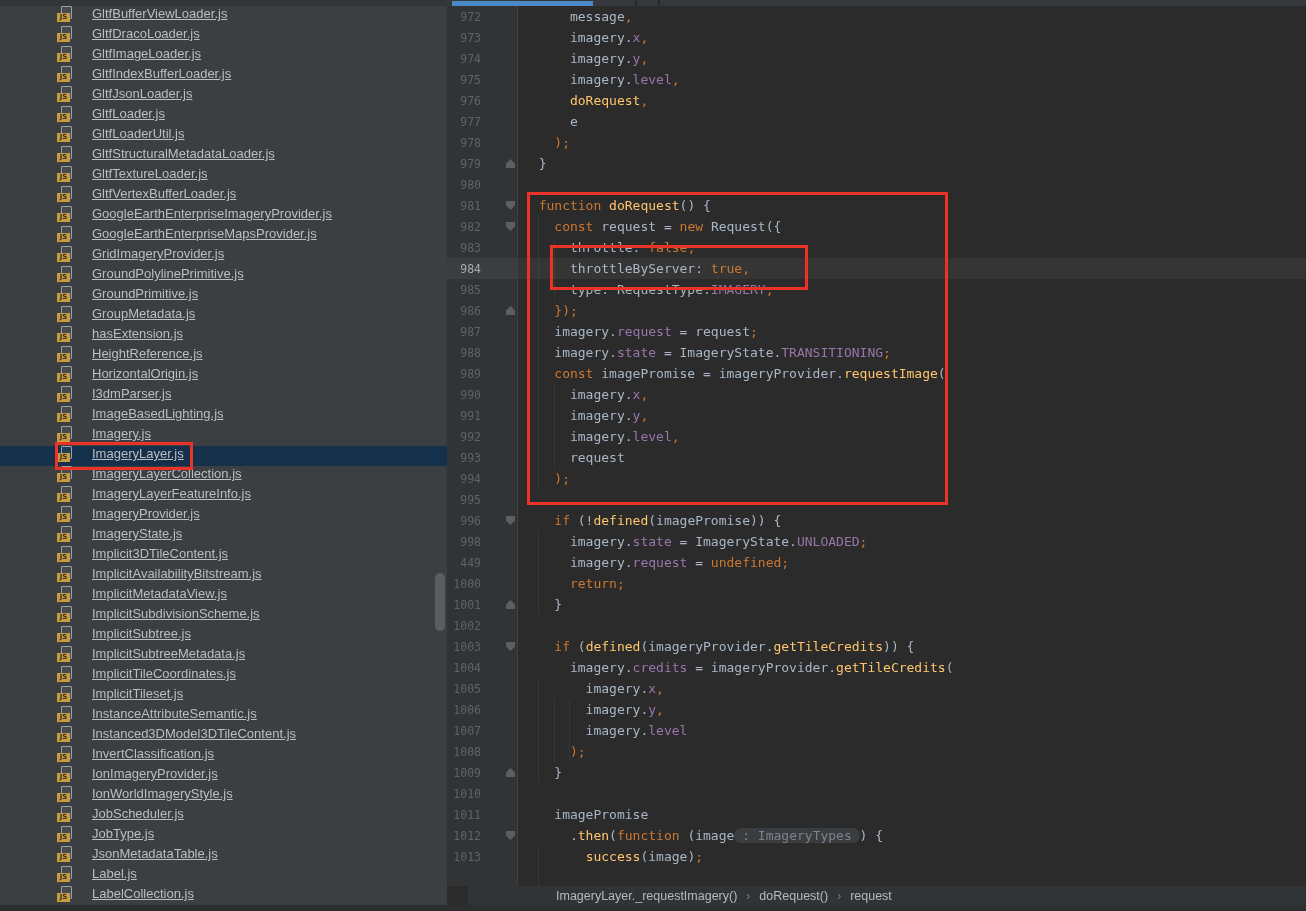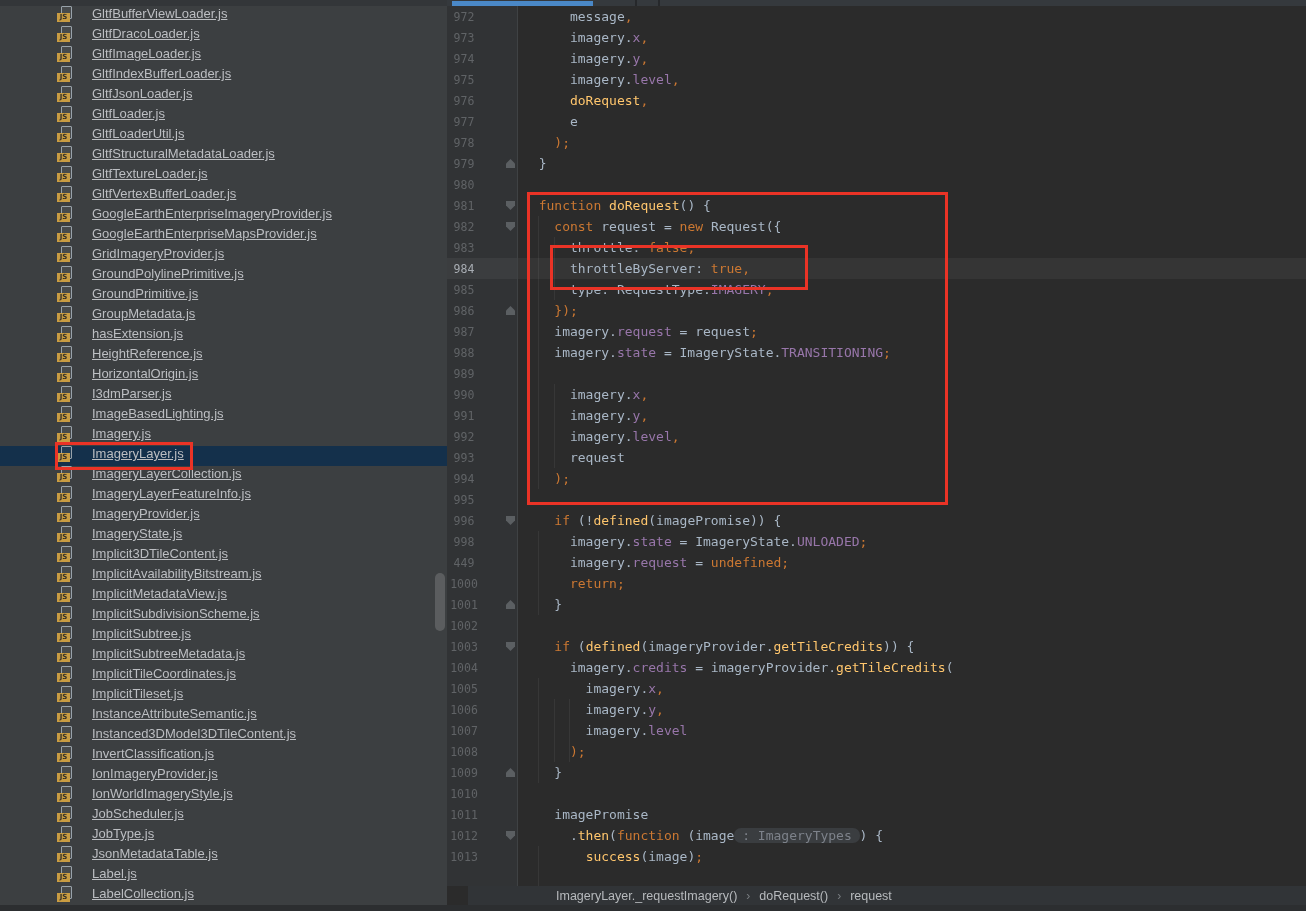--- a/index.html
+++ b/index.html
@@ -46,21 +46,21 @@
                   background:rgba(255,255,255,0.16);border-radius:5px;}
 
   
   .editor{position:absolute;left:447px;top:6px;width:859px;height:880px;
           background:var(--editor-bg);overflow:hidden;}
   .gutter-bg{position:absolute;left:0;top:0;width:70px;height:100%;background:var(--gutter-bg);}
   .gutter-sep{position:absolute;left:70px;top:0;width:1px;height:100%;background:#3f4244;}
   .cur-line{position:absolute;left:0;top:252px;width:100%;height:21px;background:rgba(255,255,255,0.05);}
   .code-rows{position:absolute;left:0;top:0;width:100%;}
   .code-row{position:relative;height:21px;display:flex;align-items:center;}
-  .ln-cell{width:34px;flex:0 0 34px;text-align:center;color:var(--ln);
+  .ln-cell{width:34px;flex:0 0 34px;text-align:right;color:var(--ln);
            font:11.5px "DejaVu Sans Mono",monospace;}
   .ln-cell.cur{color:#a8adb3;}
   .fold-cell{width:36px;flex:0 0 36px;position:relative;height:21px;}
   .fold-cell i{position:absolute;left:25px;top:6px;width:9px;height:9px;background:#5b5f62;display:block;}
   .fold-cell i.start{clip-path:polygon(0 0,100% 0,100% 50%,50% 100%,0 50%);}
   .fold-cell i.end{clip-path:polygon(50% 0,100% 50%,100% 100%,0 100%,0 50%);}
   pre.code-text{margin:0;padding:0 0 0 6px;font:13px/21px "DejaVu Sans Mono",monospace;color:var(--txt);}
   .seg-t{color:var(--txt);}
   .seg-k{color:var(--kw);}
   .seg-o{color:var(--kw);}
@@ -519,20 +519,21 @@
           <pre class="code-text"><span class="seg-t">    imagery.</span><span class="seg-p">request</span><span class="seg-t"> = request</span><span class="seg-o">;</span></pre>
         </div>
         <div class="code-row">
           <span class="ln-cell">988</span>
           <span class="fold-cell"></span>
           <pre class="code-text"><span class="seg-t">    imagery.</span><span class="seg-p">state</span><span class="seg-t"> = ImageryState.</span><span class="seg-p">TRANSITIONING</span><span class="seg-o">;</span></pre>
         </div>
         <div class="code-row">
           <span class="ln-cell">989</span>
           <span class="fold-cell"></span>
+          <pre class="code-text"><span class="seg-t">    </span><span class="seg-k">const </span><span class="seg-t">imagePromise = imageryProvider.</span><span class="seg-f">requestImage</span><span class="seg-t">(</span></pre>
         </div>
         <div class="code-row">
           <span class="ln-cell">990</span>
           <span class="fold-cell"></span>
           <pre class="code-text"><span class="seg-t">      imagery.</span><span class="seg-p">x</span><span class="seg-o">,</span></pre>
         </div>
         <div class="code-row">
           <span class="ln-cell">991</span>
           <span class="fold-cell"></span>
           <pre class="code-text"><span class="seg-t">      imagery.</span><span class="seg-p">y</span><span class="seg-o">,</span></pre>

